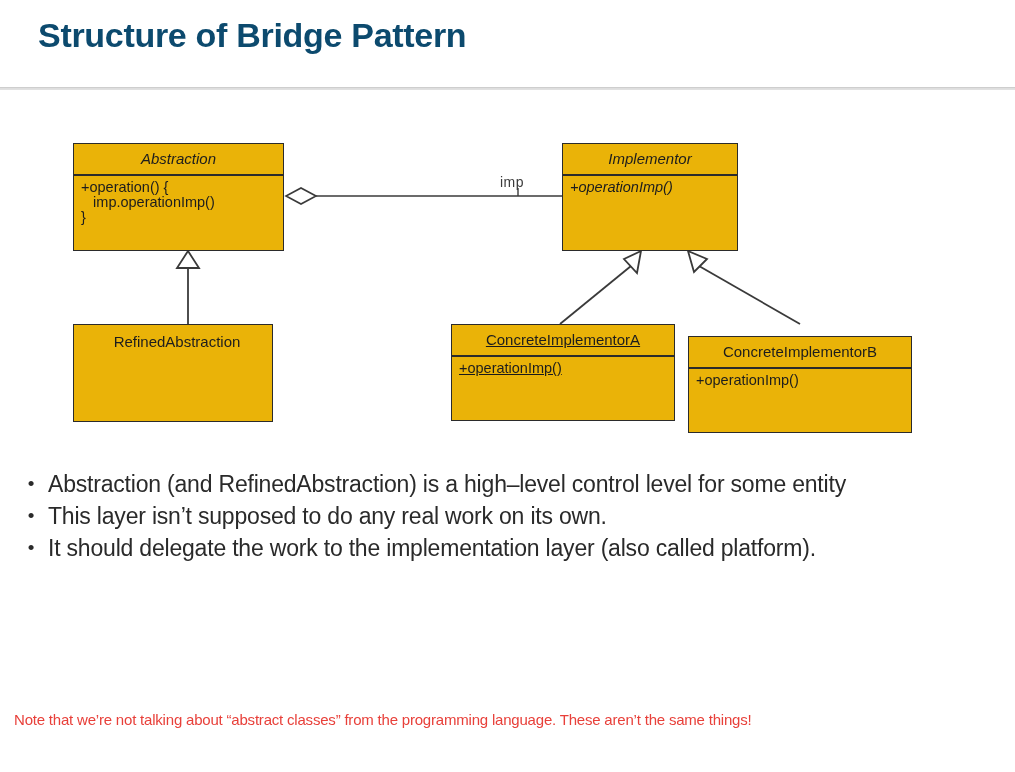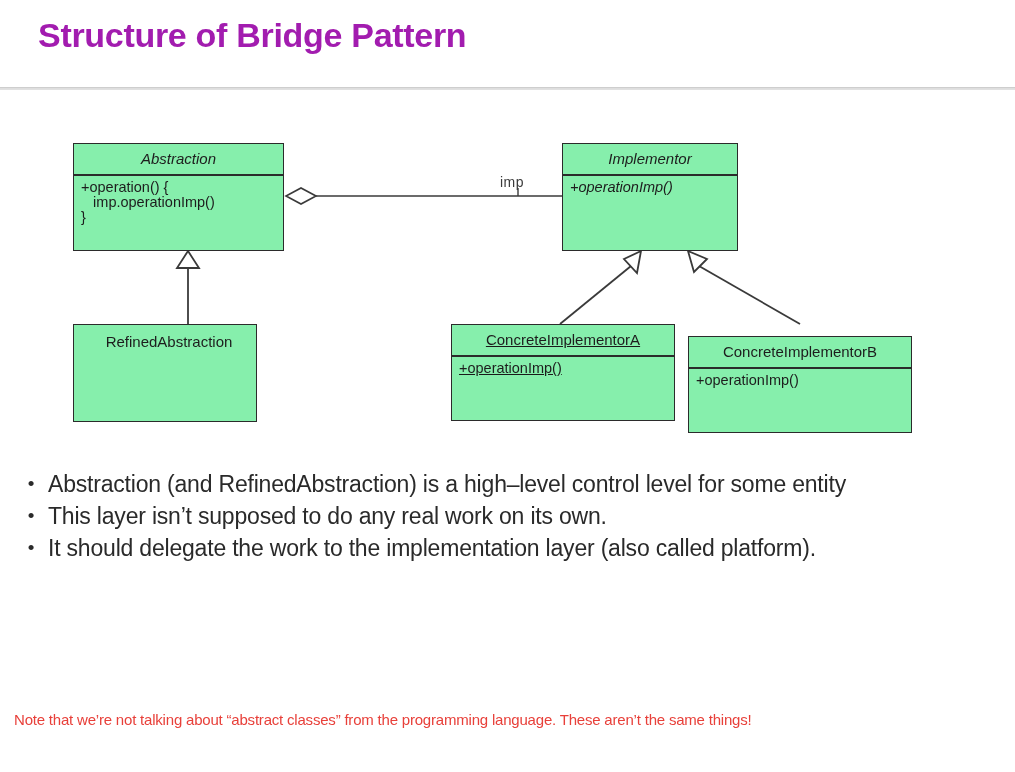--- a/index.html
+++ b/index.html
@@ -17,21 +17,21 @@
   }
 
   
   #slide-title {
     position: absolute;
     left: 38px;
     top: 16px;
     font-size: 34px;
     font-weight: bold;
     letter-spacing: -0.3px;
-    color: #a21caf;
+    color: #0c4a6e;
     white-space: nowrap;
   }
   #title-rule {
     position: absolute;
     left: 0;
     top: 87px;
     width: 1015px;
     height: 3px;
     background: linear-gradient(to bottom, #d8d8d8 0%, #bdbdbd 45%, #ffffff 55%, #cfcfcf 100%);
   }
@@ -47,21 +47,21 @@
   #uml-svg {
     position: absolute;
     left: 0;
     top: 0;
   }
 
   
   .uml-box {
     position: absolute;
     border: 1.6px solid #2b2b2b;
-    background: #86efac;
+    background: #eab308;
     box-sizing: border-box;
   }
   .uml-title {
     text-align: center;
     font-size: 15px;
     line-height: 30px;
     height: 30px;
     color: #1d1d1d;
     white-space: nowrap;
     overflow: hidden;
@@ -75,21 +75,21 @@
     padding: 4px 7px 0 7px;
     font-size: 14.5px;
     line-height: 15px;
     color: #1d1d1d;
     white-space: pre;
   }
   .uml-body.italic { font-style: italic; }
 
   #box-abstraction        { left: 73px;  top: 43px;  width: 211px; height: 108px; }
   #box-implementor        { left: 562px; top: 43px;  width: 176px; height: 108px; }
-  #box-refined            { left: 73px;  top: 224px; width: 184px; height: 98px; padding-left: 8px;  }
+  #box-refined            { left: 73px;  top: 224px; width: 200px; height: 98px; padding-left: 8px;  }
   #box-concrete-a         { left: 451px; top: 224px; width: 224px; height: 97px; text-decoration: underline;  }
   #box-concrete-b         { left: 688px; top: 224px; width: 224px; height: 97px; margin-top: 12px;  }
 
   #box-refined .uml-title { line-height: 34px; height: 34px; }
 
   
   #imp-label {
     position: absolute;
     left: 500px;
     top: 74px;

